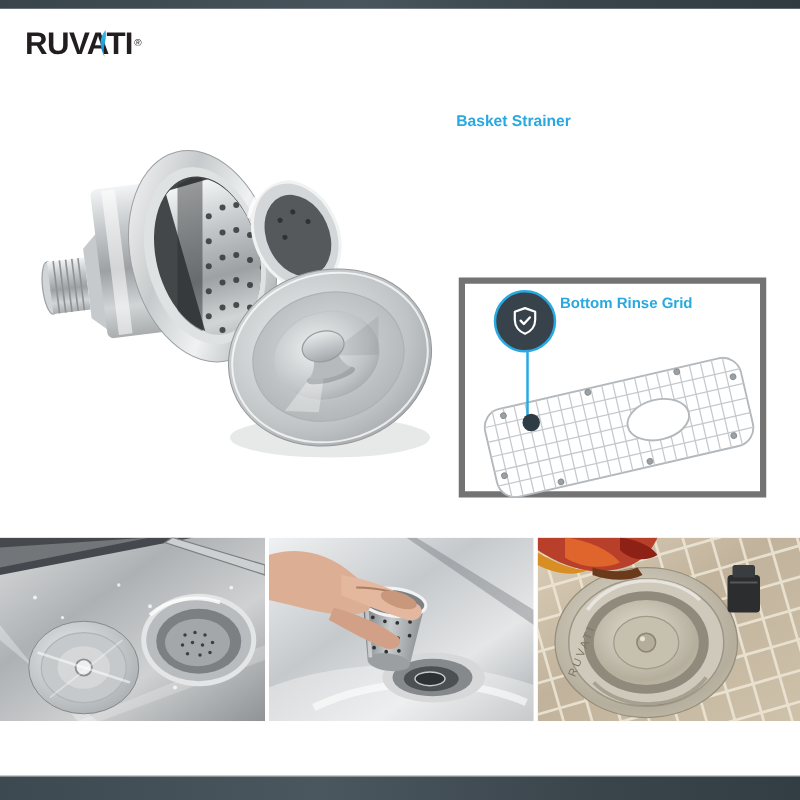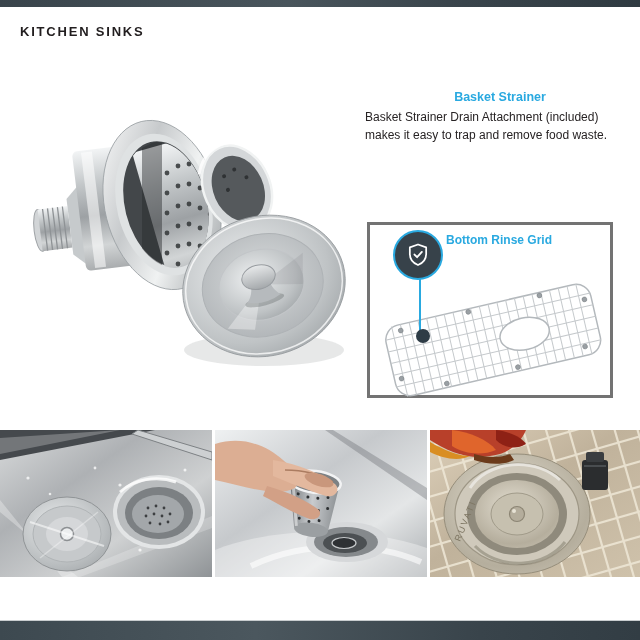--- a/index.html
+++ b/index.html
@@ -16,26 +16,26 @@
   .logo{position:absolute;left:20px;top:23px;width:150px;}
   .logo .brand-row{position:relative;line-height:24px;}
   .logo .brand{font-size:25px;font-weight:bold;letter-spacing:-0.5px;color:#221e1f;}
   .logo .reg{font-size:8px;color:#221e1f;vertical-align:6px;margin-left:1px;}
   .logo .flame{position:absolute;left:57px;top:1px;width:12px;height:22px;}
   .logo .tagline{font-size:13px;font-weight:bold;letter-spacing:1.8px;color:#221e1f;margin-top:1px;}
 
   
   .text-col{position:absolute;left:365px;top:89px;width:270px;color:#272324;
     font-size:12px;line-height:17.4px;}
-  .text-col h3{margin:0 0 3px 0;font-size:12.5px;color:#29a9e0;font-weight:bold;text-align:center;}
+  .text-col h3{margin:0 0 3px 0;font-size:12.5px;color:#29a9e0;font-weight:bold;}
   .text-col p{margin:0;}
 
   
   .card{position:absolute;left:367px;top:222px;width:246px;height:176px;
-    border:3px solid #737373;background:#ffffff;box-sizing:border-box;padding-left:47px;}
+    border:5px solid #737373;background:#ffffff;box-sizing:border-box;padding-left:47px;}
   .badge{position:absolute;left:23px;top:5px;width:50px;height:50px;border-radius:50%;
     background:#37424a;border:2px solid #29a9e0;box-sizing:border-box;
     display:flex;align-items:center;justify-content:center;}
   .card h4{position:absolute;left:76px;top:8px;margin:0;font-size:12px;color:#29a9e0;font-weight:bold;}
   .card .card-desc{position:absolute;left:76px;top:24px;width:168px;margin:0;
     font-size:11.5px;line-height:13.4px;color:#272324;}
   .connector{position:absolute;left:49px;top:54px;width:2px;height:53px;background:#29a9e0;}
   .pointer-dot{position:absolute;left:46px;top:104px;width:14px;height:14px;border-radius:50%;
     background:#2e3c46;}
   .grid-illus{position:absolute;left:5px;top:58px;}
@@ -50,21 +50,34 @@
   .product-photo{position:absolute;left:12px;top:88px;}
 </style>
 </head>
 <body>
 
 <div class="page">
 
   <div class="top-bar"></div>
 
   <div class="logo">
-    <div class="tagline">KITCHEN SINKS</div>
+    <div class="brand-row">
+      <span class="brand">RUVATI</span><span class="reg">®</span>
+      <span class="flame">
+        <svg width="12" height="22" viewBox="0 0 12 22">
+          <defs>
+            <linearGradient id="flameG" x1="0" y1="0" x2="0" y2="1">
+              <stop offset="0" stop-color="#35c2ef"></stop>
+                <stop offset="1" stop-color="#147ec0"></stop>
+            </linearGradient>
+          </defs>
+          <path d="M7.4 0 C2.4 6.5 2.2 12.5 6.6 21.5 C4.4 13.5 9.2 7.5 7.4 0 Z" fill="url(#flameG)"></path>
+        </svg>
+      </span>
+    </div>
   </div>
 
   <svg class="product-photo" width="340" height="292" viewBox="0 0 340 292">
     <defs>
       <linearGradient id="metalV" x1="0" y1="0" x2="0" y2="1">
         <stop offset="0" stop-color="#f2f4f5"></stop>
           <stop offset="0.28" stop-color="#c3c7c9"></stop>
         <stop offset="0.55" stop-color="#9da1a4"></stop>
           <stop offset="0.8" stop-color="#d2d5d6"></stop>
         <stop offset="1" stop-color="#aaadaf"></stop>
@@ -171,21 +184,20 @@
       <path d="M250 196 L206 230 L232 238 Z" fill="rgba(255,255,255,0.35)"></path>
       <path d="M250 196 L298 176 L290 206 Z" fill="rgba(120,124,127,0.18)"></path>
       <ellipse cx="249" cy="212" rx="20" ry="5" fill="rgba(70,74,77,0.28)"></ellipse>
       <path d="M239 192 C240 200 236 206 232 210 Q249 217 266 210 C262 206 258 200 259 192 Z" fill="#b6babd"></path>
       <ellipse cx="249" cy="188" rx="17" ry="12" fill="url(#knobGrad)" stroke="#989ca0" stroke-width="1"></ellipse>
     </g>
   </svg>
 
   <div class="text-col">
     <h3>Basket Strainer</h3>
-    <p>Basket Strainer Drain Attachment (included) makes it easy to trap and remove food waste.</p>
   </div>
 
   <div class="card">
     <div class="badge">
       <svg width="28" height="28" viewBox="0 0 24 24">
         <path d="M12 3 L19 5.5 V11 C19 15.4 16.1 19 12 20.6 C7.9 19 5 15.4 5 11 V5.5 Z" fill="none" stroke="#ffffff" stroke-width="1.5" stroke-linejoin="round"></path>
         <path d="M9 11.6 L11.2 13.9 L15.3 9.4" fill="none" stroke="#ffffff" stroke-width="1.6" stroke-linecap="round" stroke-linejoin="round"></path>
       </svg>
     </div>
     <h4>Bottom Rinse Grid</h4>

